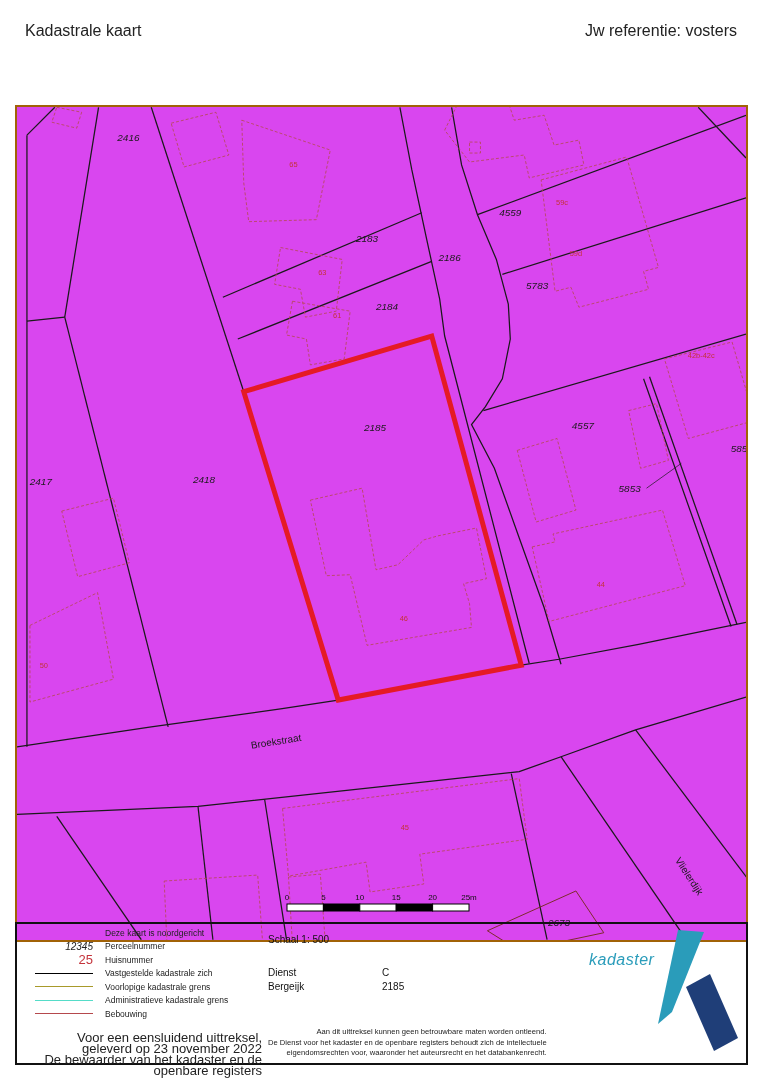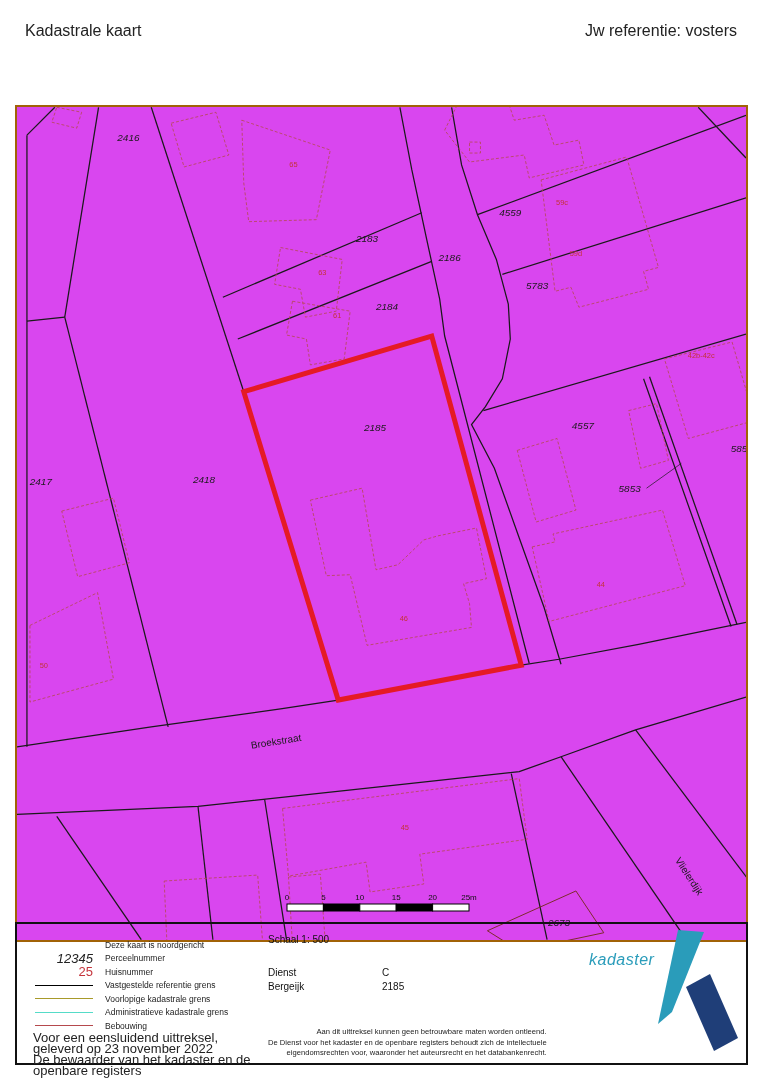--- a/index.html
+++ b/index.html
@@ -6,26 +6,26 @@
   .page{position:relative;width:763px;height:1080px;background:#ffffff;
         font-family:"Liberation Sans",sans-serif;color:#111;overflow:hidden;}
   .hdr{position:absolute;top:22px;left:25px;right:26px;display:flex;
        justify-content:space-between;font-size:16px;color:#222;}
   .map-frame{position:absolute;left:15px;top:57px;width:733px;height:837px;
        border:2px solid #a16207;box-sizing:border-box;background:#d946ef;margin-top:48px;}
   .map-frame svg{display:block;width:729px;height:833px;}
   .sbar{position:absolute;left:265px;top:891px;width:230px;height:28px;}
   .ftr{position:absolute;left:15px;top:922px;width:733px;height:143px;
        border:2px solid #111;box-sizing:border-box;display:flex;}
-  .leg{width:245px;padding:14px 0 0 16px;box-sizing:border-box;position:relative;}
+  .leg{width:245px;padding:2px 0 0 16px;box-sizing:border-box;position:relative;text-align:right;}
   .lrow{display:flex;align-items:center;height:13.5px;font-size:8.5px;color:#222;}
   .lsample{width:72px;display:flex;align-items:center;justify-content:flex-end;
            padding-right:12px;box-sizing:border-box;}
   .lsample .ln{width:58px;height:0;border-top:1.6px solid #000;}
-  .ltext-italic{font-style:italic;font-size:13px;color:#222;}
+  .ltext-italic{font-style:italic;font-size:10px;color:#222;}
   .ltext-red{font-size:13px;}
   .footnote{position:absolute;left:16px;top:108px;font-size:13px;line-height:11px;color:#222;}
   .det{width:305px;padding:10px 0 0 6px;box-sizing:border-box;position:relative;font-size:10px;}
   .schaal{margin-bottom:20px;}
   .drow{display:flex;height:14px;align-items:center;}
   .dlabel{width:114px;}
   .disc{position:absolute;left:6px;top:103px;font-size:7.6px;line-height:10.5px;color:#222;text-align:right;}
   .logo{flex:1;position:relative;}
   .logo-text{position:absolute;left:22px;top:27px;font-size:16px;font-style:italic;
              letter-spacing:.5px;}
@@ -143,21 +143,21 @@
             <span>Perceelnummer</span>
           </div>
           <div class="lrow">
             <span class="lsample ltext-red" style="color: rgb(196, 51, 59);">25</span>
             <span>Huisnummer</span>
           </div>
           <div class="lrow">
             <span class="lsample">
               <span class="ln" style="border-top-color: rgb(0, 0, 0);"></span>
             </span>
-            <span>Vastgestelde referentie grens</span>
+            <span>Vastgestelde kadastrale zich</span>
           </div>
           <div class="lrow">
             <span class="lsample">
               <span class="ln" style="border-top-color: rgb(168, 154, 42);"></span>
             </span>
             <span>Voorlopige kadastrale grens</span>
           </div>
           <div class="lrow">
             <span class="lsample">
               <span class="ln" style="border-top-color: rgb(85, 220, 200);"></span>

